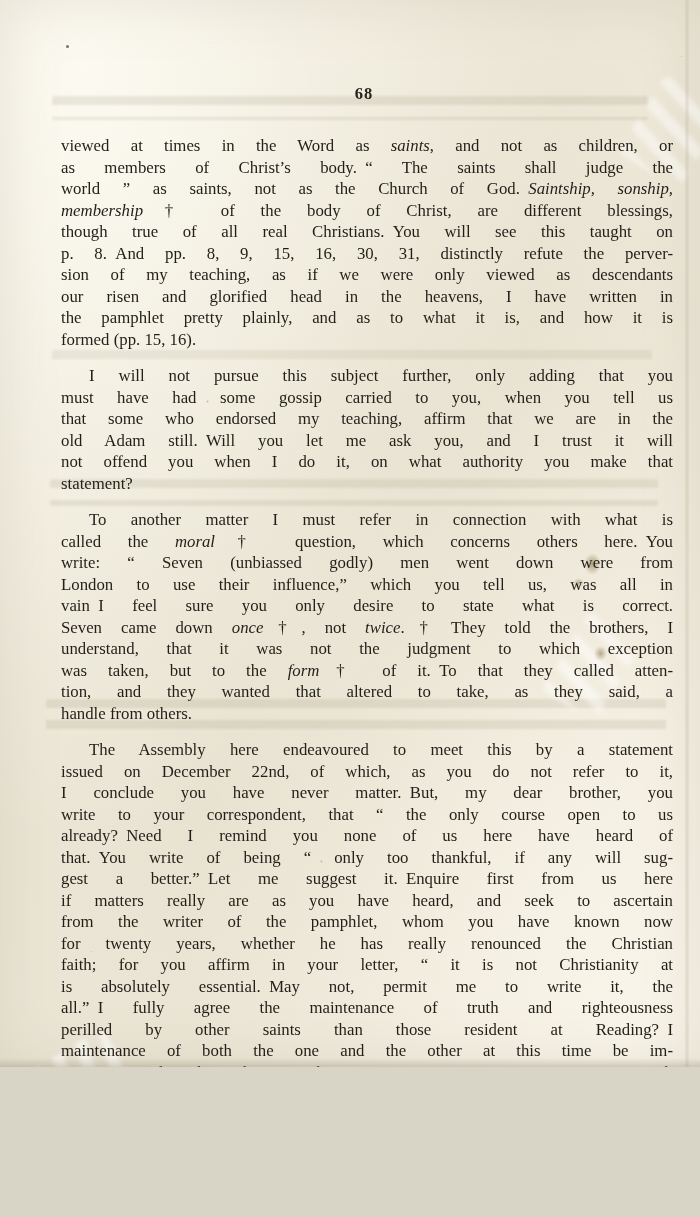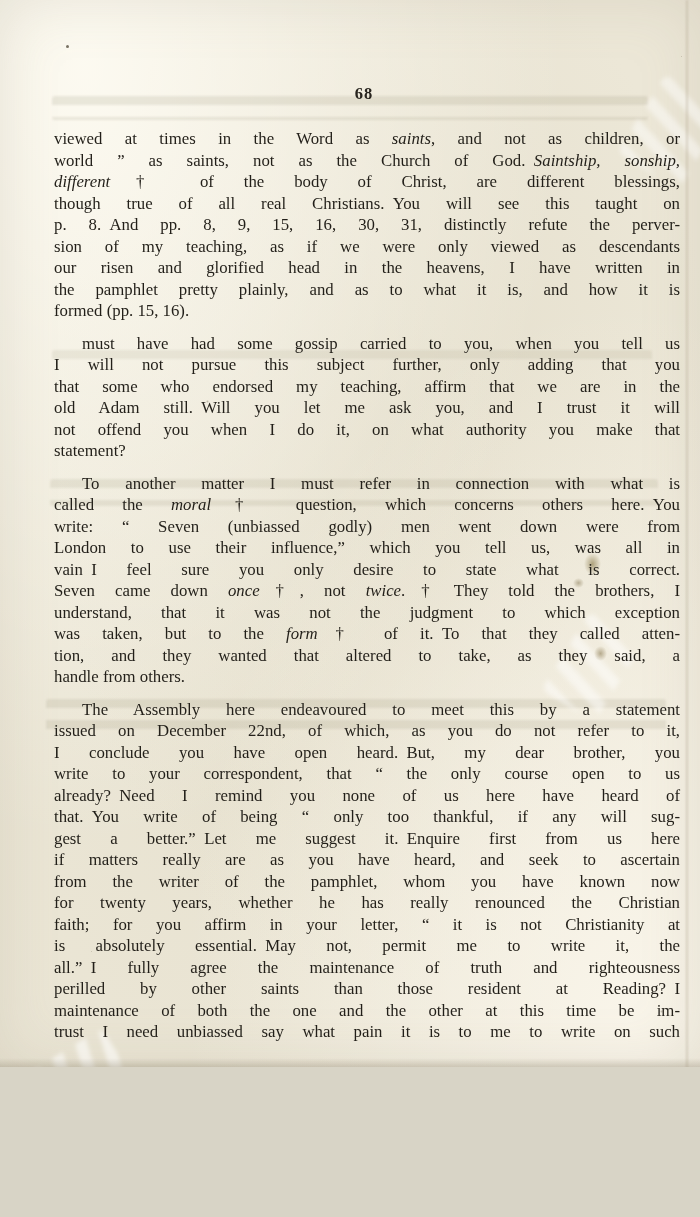--- a/index.html
+++ b/index.html
@@ -27,21 +27,21 @@
     letter-spacing: 1px;
     color: #28251f;
   }
   .textblock {
     position: absolute;
     left: 46px; top: 120px; width: 642px;
     font-size: 16.8px;
     line-height: 21.5px;
     text-rendering: optimizeLegibility;
   }
-  .para { margin: 8px; }
+  .para { margin: 15px; }
   .para + .para { margin-top: 11px; }
   .line {
     text-align: justify;
     text-align-last: justify;
   }
   .line.last { text-align-last: left; }
   .para.indent .line:first-child { text-indent: 28px; }
   .line i { font-style: italic; }
 
   
@@ -124,53 +124,54 @@
   <div class="stain s1"></div>
   <div class="stain s2"></div>
   <div class="stain s3"></div>
   <div class="specks"></div>
 
   <div class="pagenum">68</div>
 
   <div class="textblock">
       <div class="para">
         <div class="line"><span>viewed at times in the Word as </span><i>saints</i><span>, and not as children, or</span></div>
+        <div class="line"><span>as members of Christ’s body. “ The saints shall judge the</span></div>
         <div class="line"><span>world ” as saints, not as the Church of God. </span><i>Saintship, sonship,</i></div>
-        <div class="line"><i>different</i><span>† of the body of Christ, are different blessings,</span></div>
+        <div class="line"><i>membership</i><span>† of the body of Christ, are different blessings,</span></div>
         <div class="line"><span>though true of all real Christians. You will see this taught on</span></div>
         <div class="line"><span>p. 8. And pp. 8, 9, 15, 16, 30, 31, distinctly refute the perver-</span></div>
         <div class="line"><span>sion of my teaching, as if we were only viewed as descendants</span></div>
         <div class="line"><span>our risen and glorified head in the heavens, I have written in</span></div>
         <div class="line"><span>the pamphlet pretty plainly, and as to what it is, and how it is</span></div>
         <div class="line last"><span>formed (pp. 15, 16).</span></div>
       </div>
       <div class="para indent">
+        <div class="line"><span>I will not pursue this subject further, only adding that you</span></div>
         <div class="line"><span>must have had some gossip carried to you, when you tell us</span></div>
-        <div class="line"><span>I will not pursue this subject further, only adding that you</span></div>
         <div class="line"><span>that some who endorsed my teaching, affirm that we are in the</span></div>
         <div class="line"><span>old Adam still. Will you let me ask you, and I trust it will</span></div>
         <div class="line"><span>not offend you when I do it, on what authority you make that</span></div>
         <div class="line last"><span>statement?</span></div>
       </div>
       <div class="para indent">
         <div class="line"><span>To another matter I must refer in connection with what is</span></div>
         <div class="line"><span>called the </span><i>moral</i><span>† question, which concerns others here. You</span></div>
         <div class="line"><span>write: “ Seven (unbiassed godly) men went down were from</span></div>
         <div class="line"><span>London to use their influence,” which you tell us, was all in</span></div>
         <div class="line"><span>vain I feel sure you only desire to state what is correct.</span></div>
         <div class="line"><span>Seven came down </span><i>once</i><span>†, not </span><i>twice</i><span>.† They told the brothers, I</span></div>
         <div class="line"><span>understand, that it was not the judgment to which exception</span></div>
         <div class="line"><span>was taken, but to the </span><i>form</i><span>† of it. To that they called atten-</span></div>
         <div class="line"><span>tion, and they wanted that altered to take, as they said, a</span></div>
         <div class="line last"><span>handle from others.</span></div>
       </div>
       <div class="para indent">
         <div class="line"><span>The Assembly here endeavoured to meet this by a statement</span></div>
         <div class="line"><span>issued on December 22nd, of which, as you do not refer to it,</span></div>
-        <div class="line"><span>I conclude you have open heard. But, my dear brother, you</span></div>
+        <div class="line"><span>I conclude you have never matter. But, my dear brother, you</span></div>
         <div class="line"><span>write to your correspondent, that “ the only course open to us</span></div>
         <div class="line"><span>already? Need I remind you none of us here have heard of</span></div>
         <div class="line"><span>that. You write of being “ only too thankful, if any will sug-</span></div>
         <div class="line"><span>gest a better.” Let me suggest it. Enquire first from us here</span></div>
         <div class="line"><span>if matters really are as you have heard, and seek to ascertain</span></div>
         <div class="line"><span>from the writer of the pamphlet, whom you have known now</span></div>
         <div class="line"><span>for twenty years, whether he has really renounced the Christian</span></div>
         <div class="line"><span>faith; for you affirm in your letter, “ it is not Christianity at</span></div>
         <div class="line"><span>is absolutely essential. May not, permit me to write it, the</span></div>
         <div class="line"><span>all.” I fully agree the maintenance of truth and righteousness</span></div>

